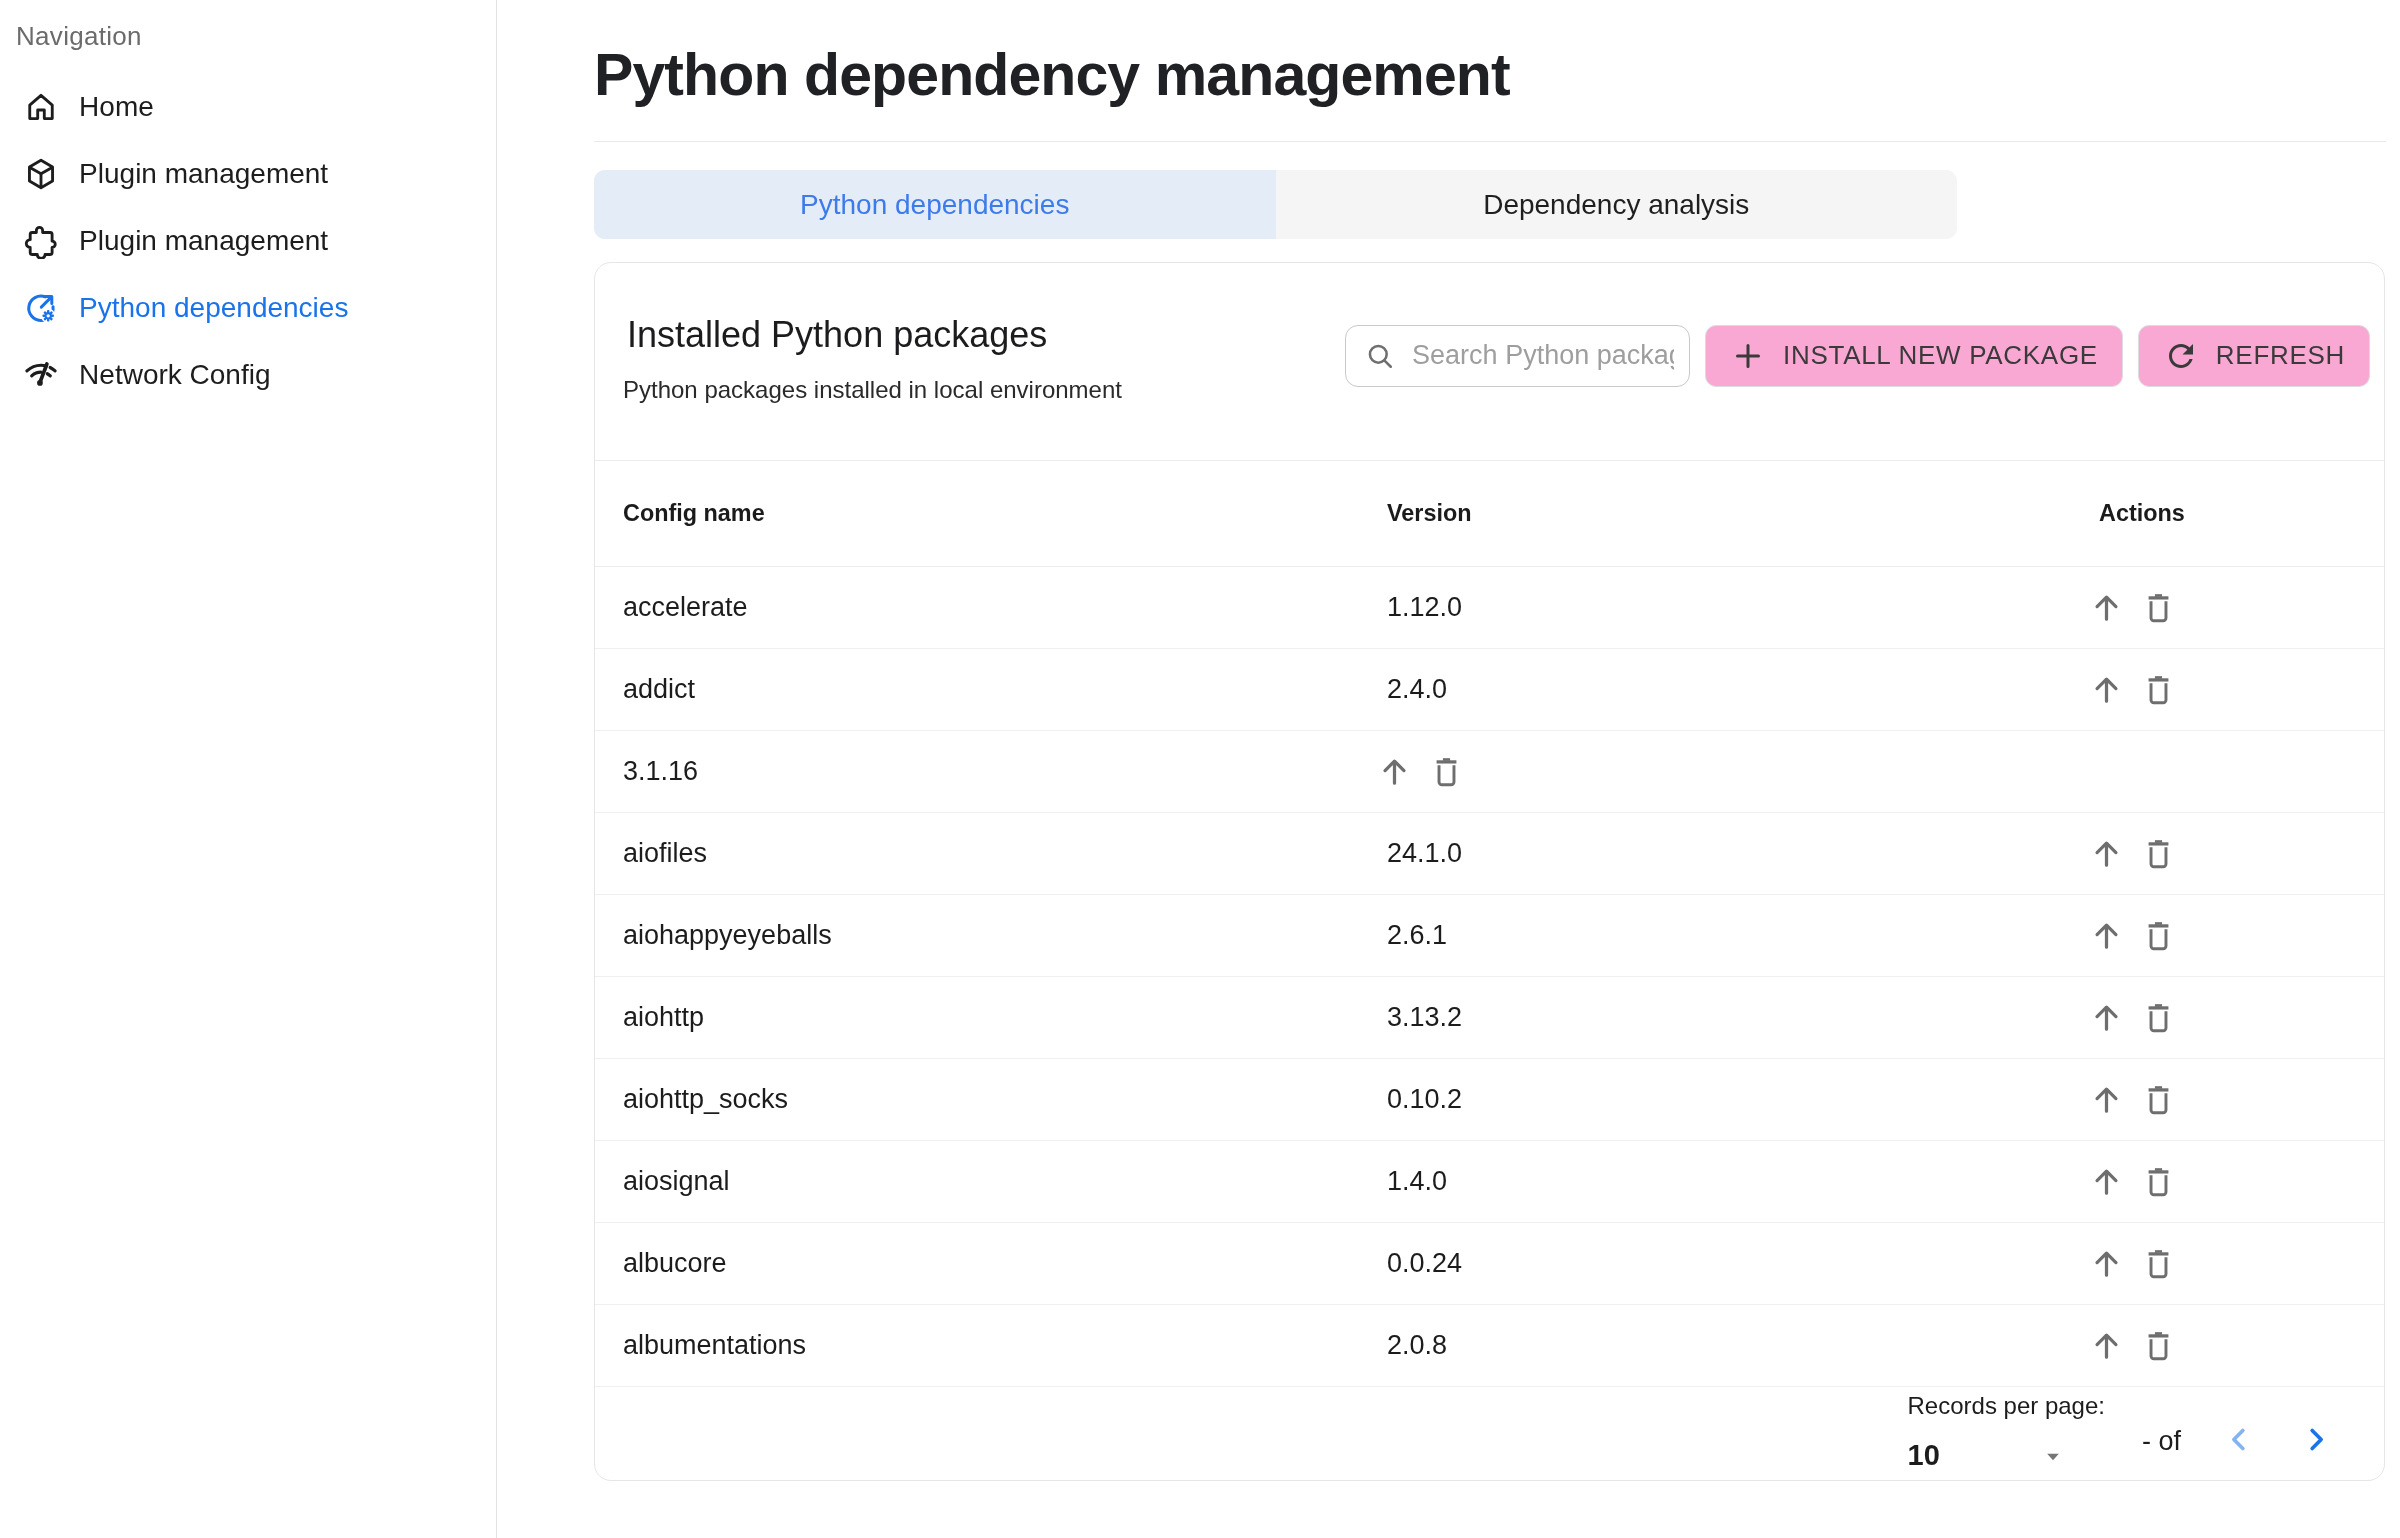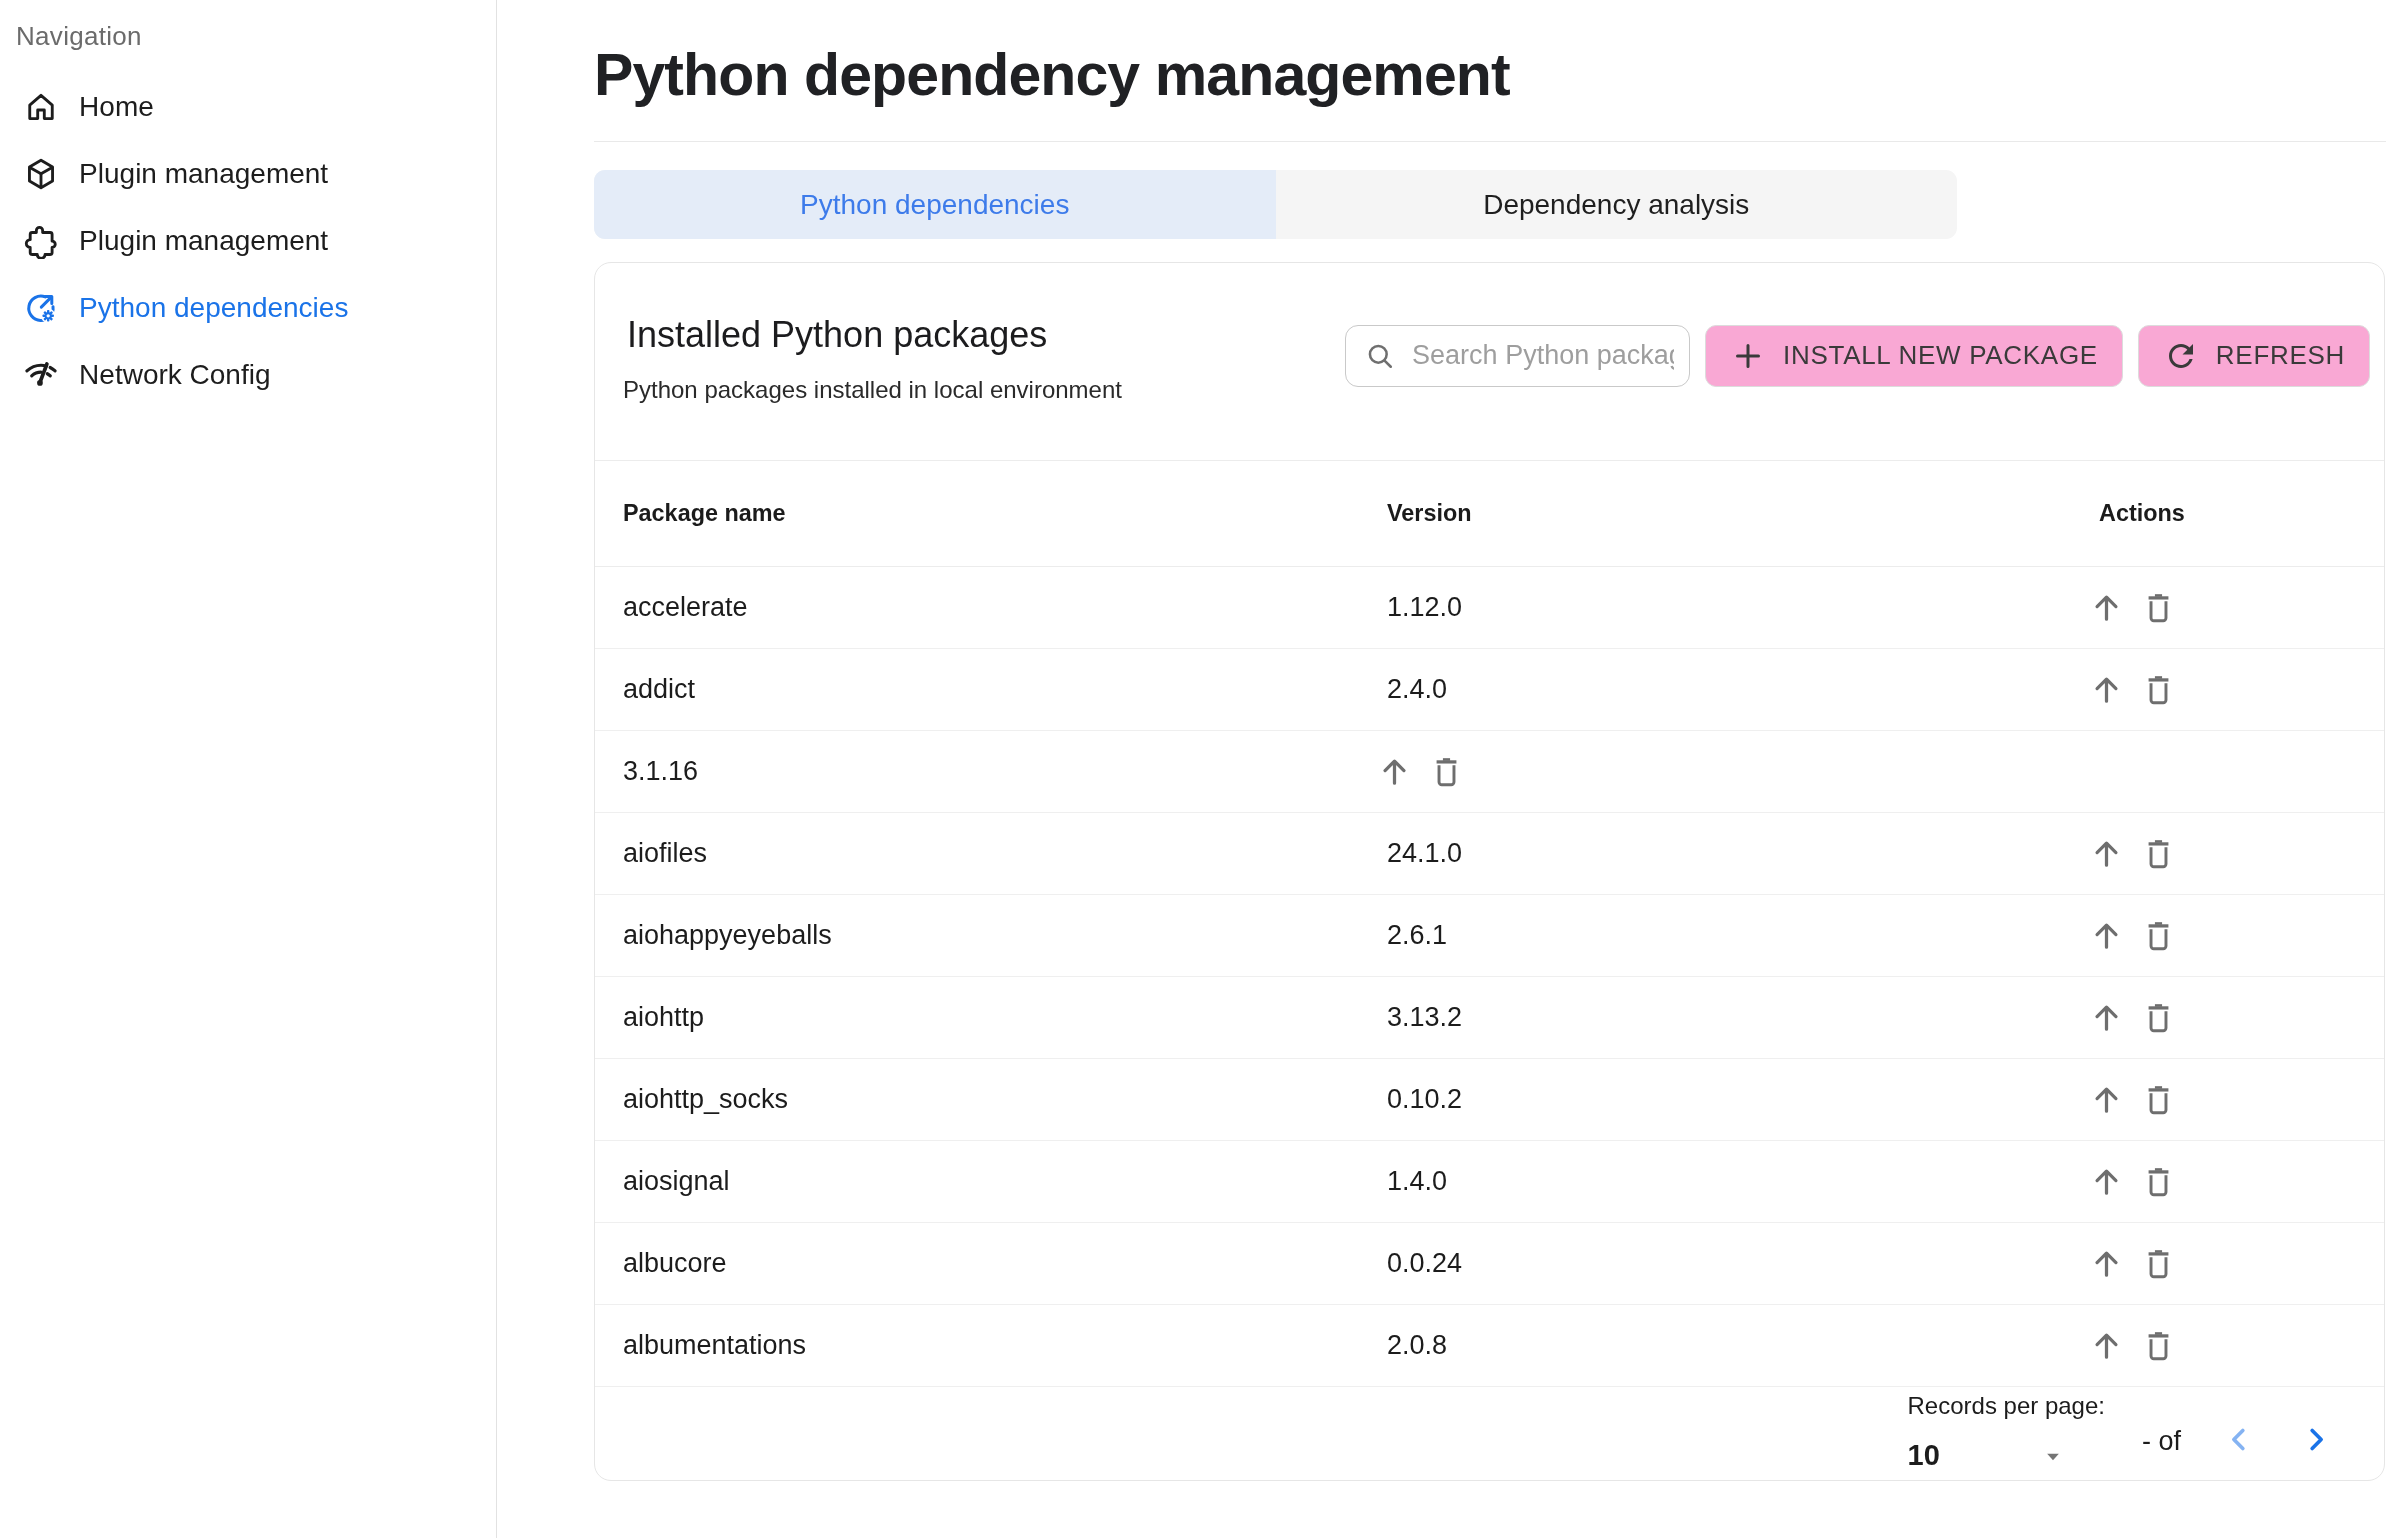--- a/index.html
+++ b/index.html
@@ -171,21 +171,21 @@
             <svg viewBox="0 0 24 24">
                 <path d="M17.65 6.35C16.2 4.9 14.21 4 12 4c-4.42 0-7.99 3.58-7.99 8s3.57 8 7.99 8c3.73 0 6.84-2.55 7.73-6h-2.08c-.82 2.33-3.04 4-5.65 4-3.31 0-6-2.69-6-6s2.69-6 6-6c1.66 0 3.14.69 4.22 1.78L13 11h7V4l-2.35 2.35z" fill="currentColor"></path>
               </svg>
             <span>REFRESH</span>
           </button>
         </div>
       </div>
 
       <div class="table">
         <div class="thead">
-          <span class="cell">Package name</span>
+          <span class="cell">Config name</span>
           <span class="cell">Version</span>
           <span class="cell">Actions</span>
         </div>
 
         <div id="rows">
           <div class="trow">
             <span class="cell name">accelerate</span>
             <span class="cell ver">1.12.0</span>
             <span class="cell actions-cell">
               <button class="icon-btn">

